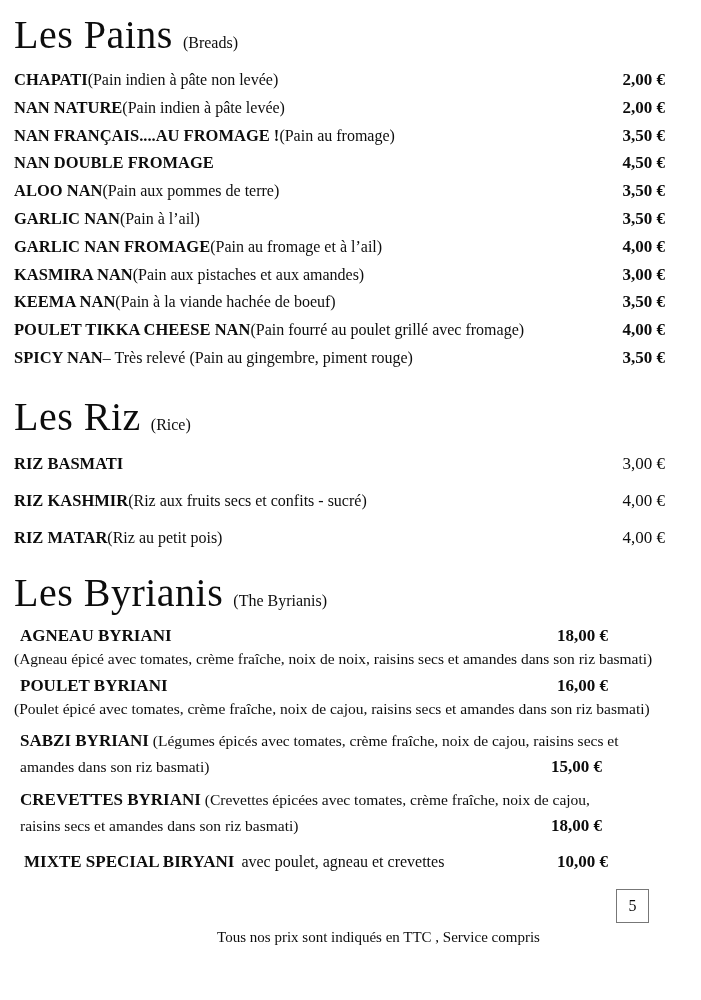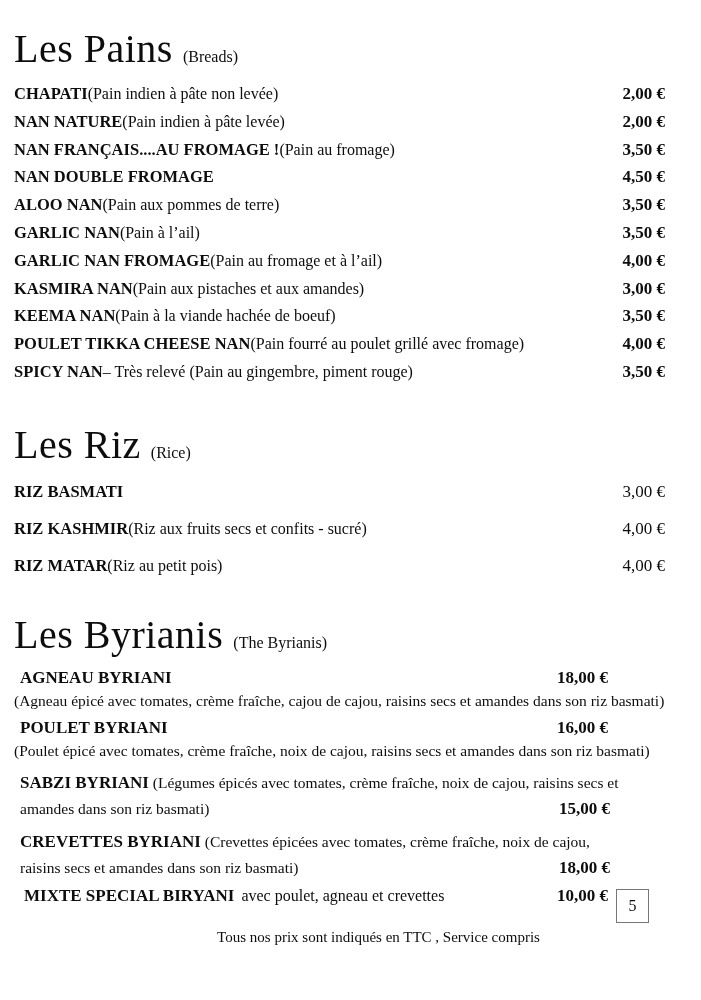--- a/index.html
+++ b/index.html
@@ -8,21 +8,21 @@
     background:#ffffff;
     color:#0d0d0d;
     font-family:"Liberation Serif", serif;
     position:relative;
     overflow:hidden;
   }
   .page{padding:12px 36px 0 14px;}
 
   
   .sec-title-row{display:flex;align-items:baseline;gap:10px;}
-  .sec-title{font-size:40px;font-weight:400;letter-spacing:0.5px;line-height:1.15;margin-top:14px;}
+  .sec-title{font-size:40px;font-weight:400;letter-spacing:0.5px;line-height:1.15;}
   .sec-sub{font-size:16px;font-weight:400;}
 
   
   .pains-list{margin-top:8px;}
   .menu-row{display:flex;align-items:baseline;line-height:27.8px;font-size:16px;white-space:nowrap;}
   .item-name{font-weight:700;font-size:16.5px;}
   .item-desc{margin-left:0;font-size:16px;}
   .item-price{margin-left:auto;font-weight:700;font-size:17px;padding-left:6px;}
 
   
@@ -36,22 +36,22 @@
   .by-list{margin-top:8px;}
   .by-head{display:flex;align-items:flex-start;line-height:24px;padding-left:6px;}
   .by-name{font-weight:700;font-size:17px;}
   .by-price{margin-left:auto;margin-right:57px;font-weight:700;font-size:17px;white-space:nowrap;}
   .by-desc{font-size:15.5px;line-height:22.5px;}
   .by-inline{position:relative;font-size:15.5px;line-height:26px;margin-top:7px;padding-left:6px;}
   .by-inline .by-name{font-size:17px;}
   .by-inline .txt{display:block;}
   .w-sabzi .txt{max-width:648px;}
   .w-crev .txt{max-width:576px;font-family:Liberation Serif, serif;}
-  .by-inline .by-price-abs{position:absolute;bottom:0;right:55px;font-weight:700;font-size:17px;}
-  .by-mixte{display:flex;align-items:center;line-height:25px;margin-top:2px;padding-left:10px;white-space:nowrap;}
+  .by-inline .by-price-abs{position:absolute;bottom:0;right:63px;font-weight:700;font-size:17px;}
+  .by-mixte{display:flex;align-items:center;line-height:25px;margin-top:10px;padding-left:10px;white-space:nowrap;}
   .by-mixte .by-desc-inline{margin-left:7px;font-size:16px;}
   .by-mixte .by-price{margin-right:57px;}
 
   
   .page-num-box{
     position:absolute;left:616px;top:889px;width:31px;height:32px;
     border:1px solid #777;background:#fff;
     display:flex;align-items:center;justify-content:center;
     font-size:16px;
   }
@@ -152,21 +152,21 @@
     <span class="sec-title">Les Byrianis</span>
     <span class="sec-sub">(The Byrianis)</span>
   </div>
   <div class="by-list">
 
     <div>
       <div class="by-head">
         <span class="by-name">AGNEAU BYRIANI</span>
         <span class="by-price">18,00 €</span>
       </div>
-      <div class="by-desc">(Agneau épicé avec tomates, crème fraîche, cajou de cajou,  raisins secs et amandes dans son riz basmati)</div>
+      <div class="by-desc">(Agneau épicé avec tomates, crème fraîche, noix de noix,  raisins secs et amandes dans son riz basmati)</div>
     </div>
 
     <div style="margin-top:4px;">
       <div class="by-head">
         <span class="by-name">POULET BYRIANI</span>
         <span class="by-price">16,00 €</span>
       </div>
       <div class="by-desc">(Poulet épicé avec tomates, crème fraîche, noix de cajou, raisins secs et amandes dans son riz basmati)</div>
     </div>
 

